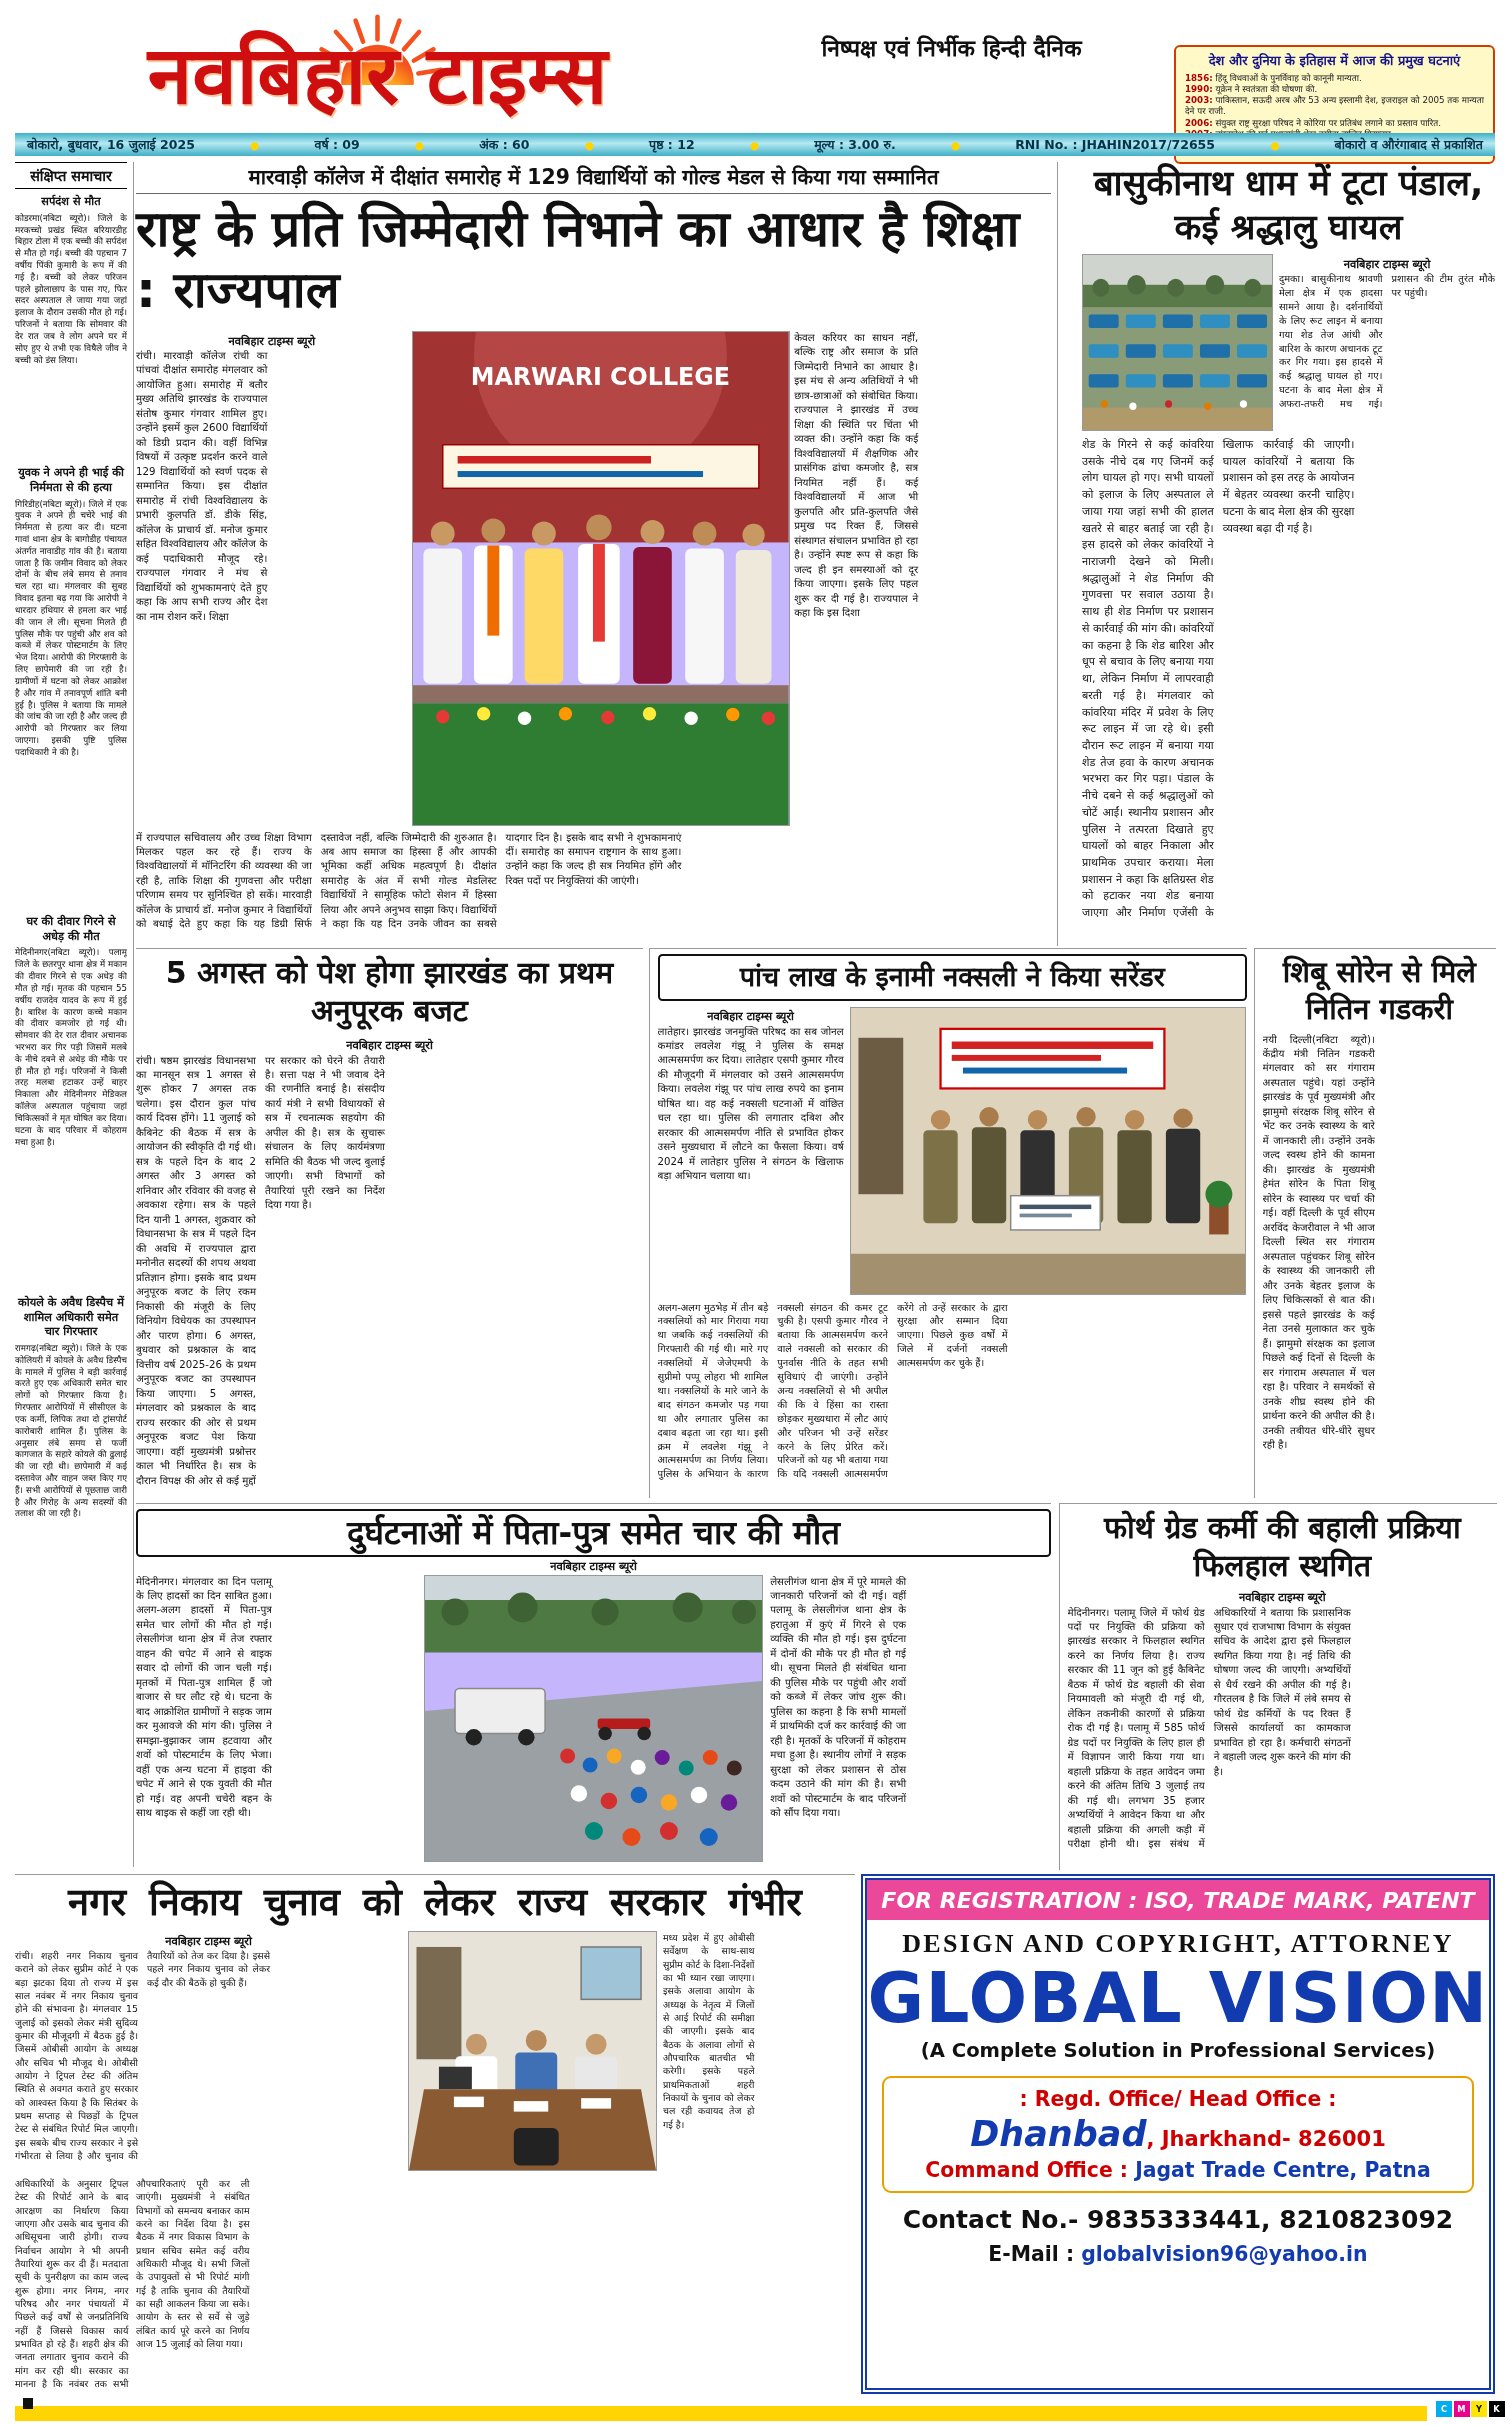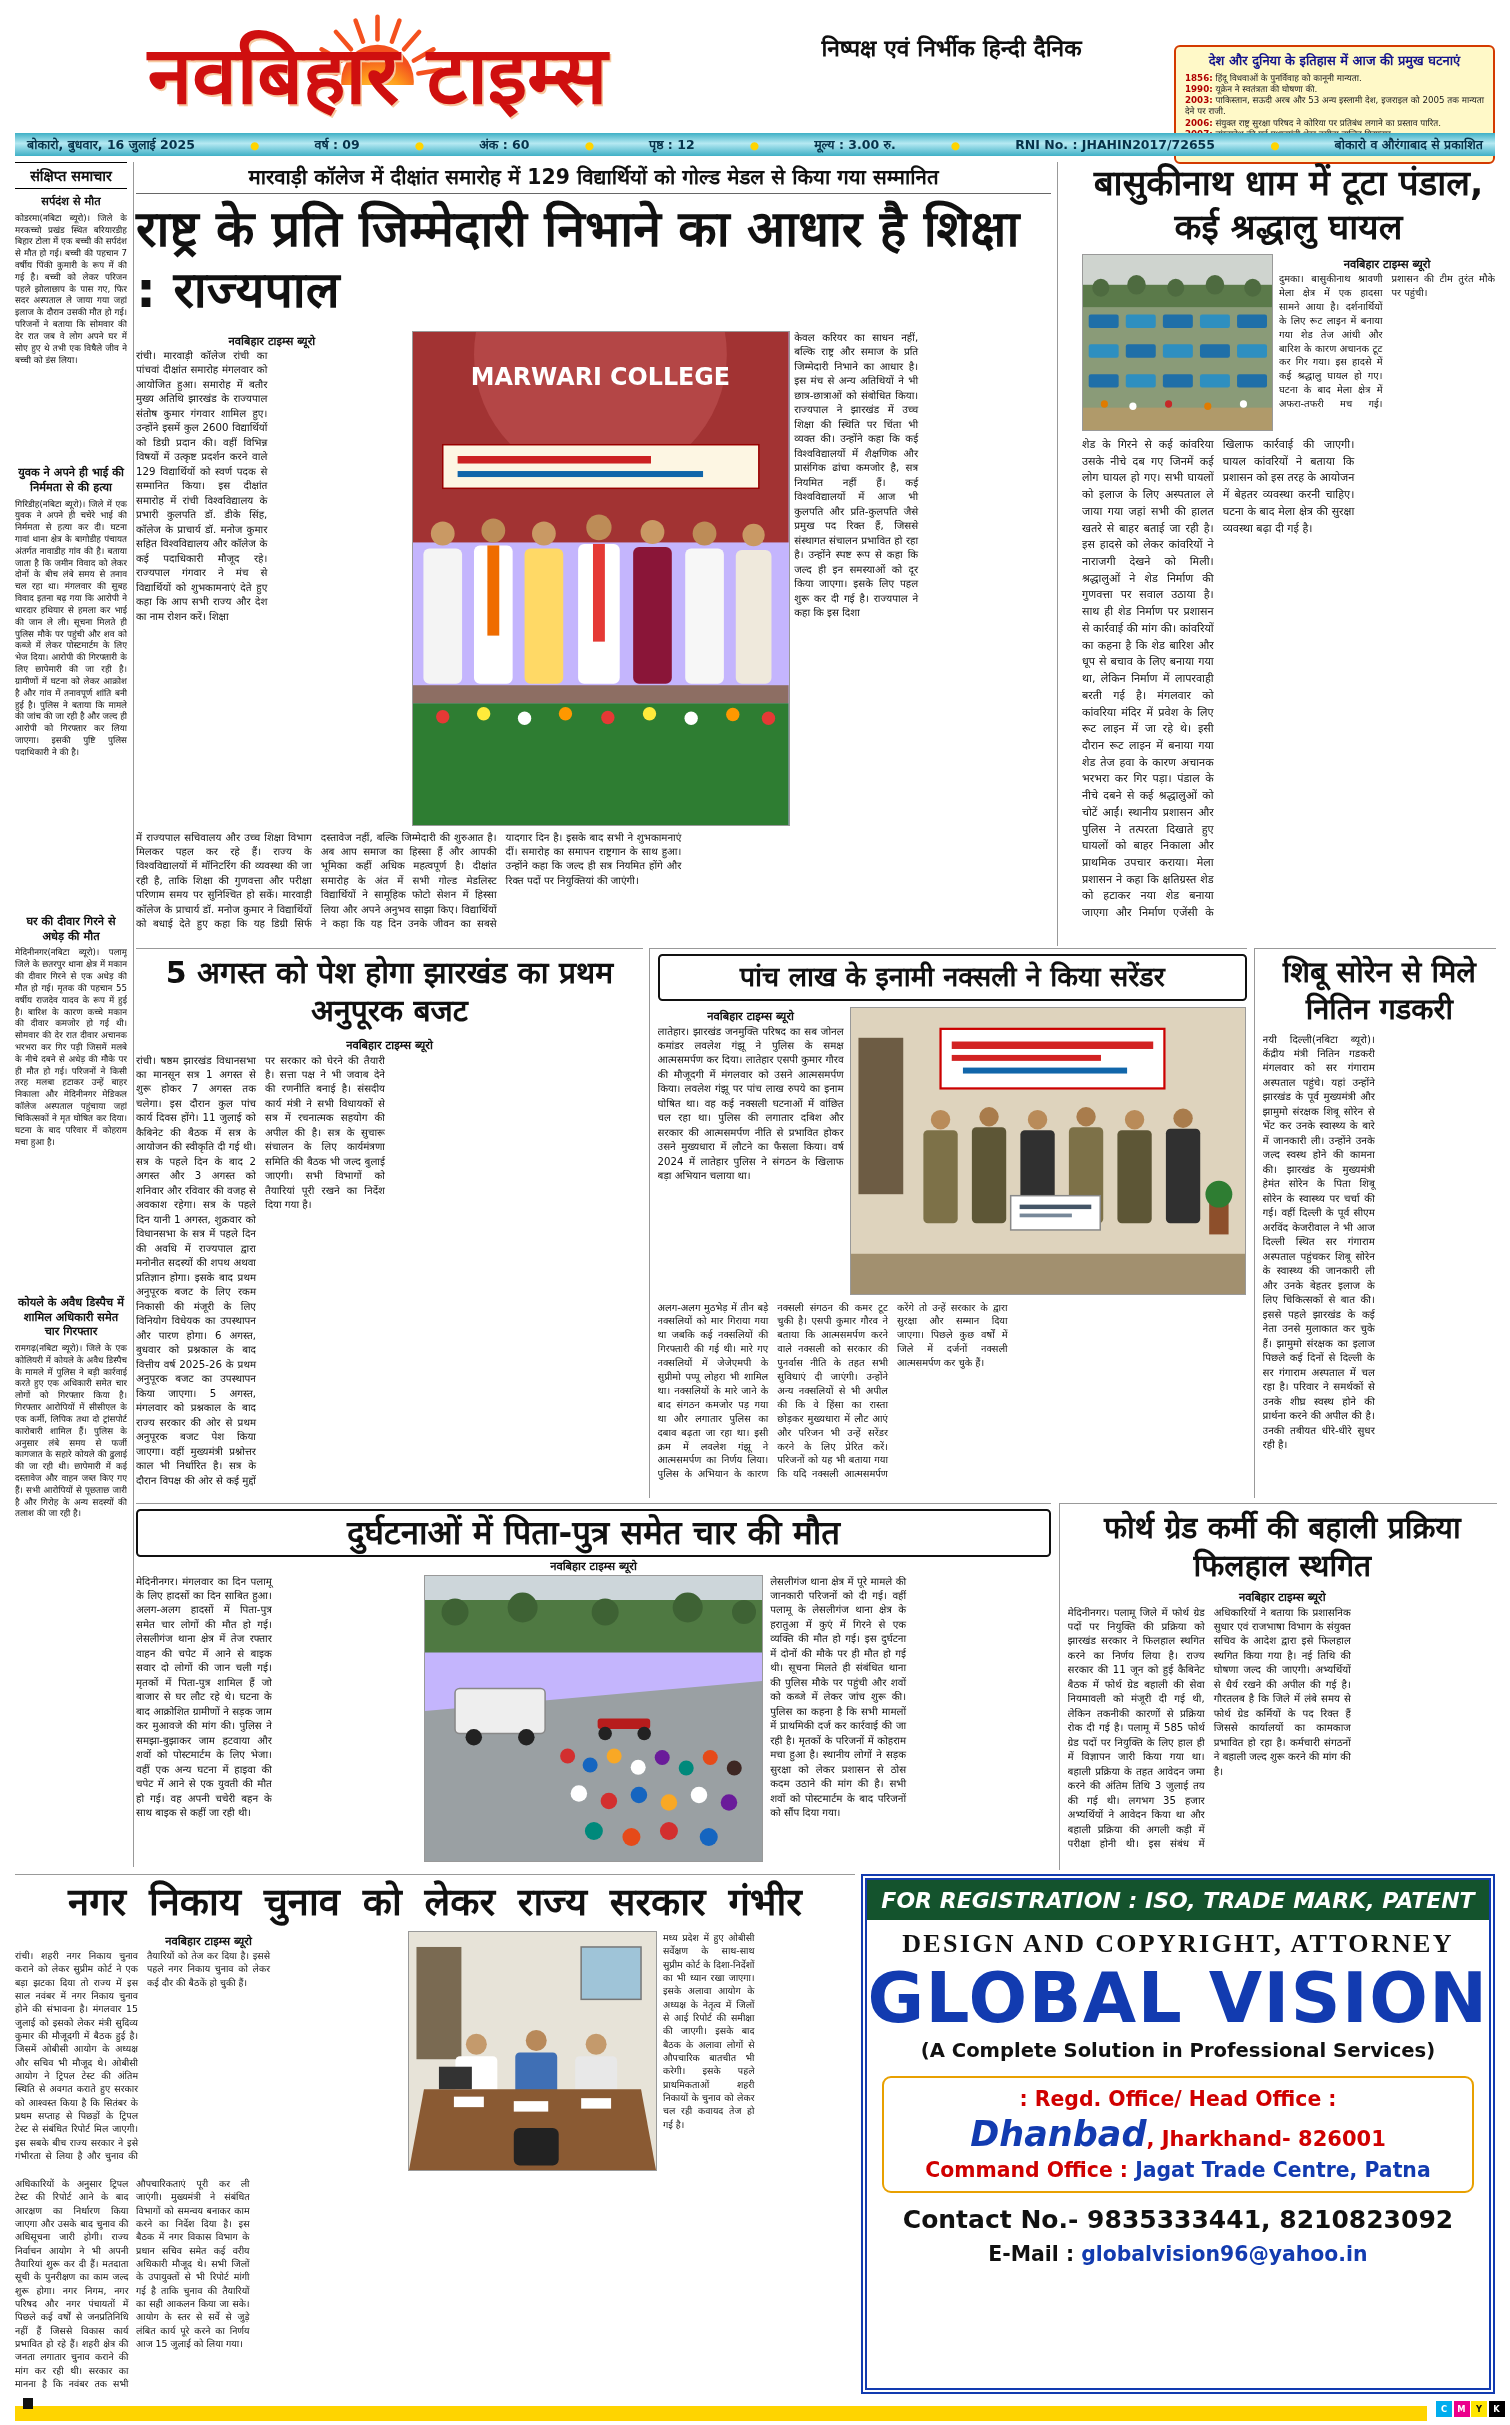--- a/index.html
+++ b/index.html
@@ -42,21 +42,21 @@
   .kicker{font-size:20.4px;font-weight:800;text-align:center;border-bottom:1.5px solid #666;padding-bottom:3px;}
   .h-lead{font-size:50px;font-weight:800;line-height:1.22;text-align:left;}
   .h-pandal{font-size:35px;font-weight:800;line-height:1.25;text-align:center;}
   .h-mid{font-size:30px;font-weight:800;line-height:1.28;text-align:center;}
   .h-box{border:2.3px solid #111;border-radius:4.5px;font-weight:800;text-align:center;}
   .h-gadkari{font-size:29px;font-weight:800;line-height:1.3;text-align:center;}
   .h-muni{font-size:38px;font-weight:800;text-align:center;line-height:1.25;font-family:Liberation Mono, monospace;}
 
   
   .ad{border:6.8px double #123bb0;background:#fff;display:flex;flex-direction:column;}
-  .ad-topstrip{background:#14532d;color:#fff;font-style:italic;font-weight:800;font-size:22px;
+  .ad-topstrip{background:#ec4899;color:#fff;font-style:italic;font-weight:800;font-size:22px;
                text-align:center;padding:7.6px 3px;}
   .ad-line2{font-family:"Liberation Serif","DejaVu Serif",serif;font-weight:700;font-size:26px;
             letter-spacing:2.3px;text-align:center;padding:9px 0 3px;}
   .ad-title{color:#123bb0;font-size:69px;font-weight:800;text-align:center;letter-spacing:1.5px;line-height:1.05;}
   .ad-sub{font-size:19.6px;font-weight:700;text-align:center;padding:4.5px 0;}
   .ad-addr{margin:9px 15px 4.5px;border:2.3px solid #e8a000;border-radius:9px;padding:9px 6px;text-align:center;}
   .ad-red{color:#d00000;font-weight:800;}
   .ad-blue{color:#123bb0;font-weight:800;}
   .ad-contact{font-size:25px;font-weight:800;text-align:center;margin-top:7.6px;}
   .ad-email{font-size:20.4px;font-weight:800;text-align:center;margin-top:7.6px;}

